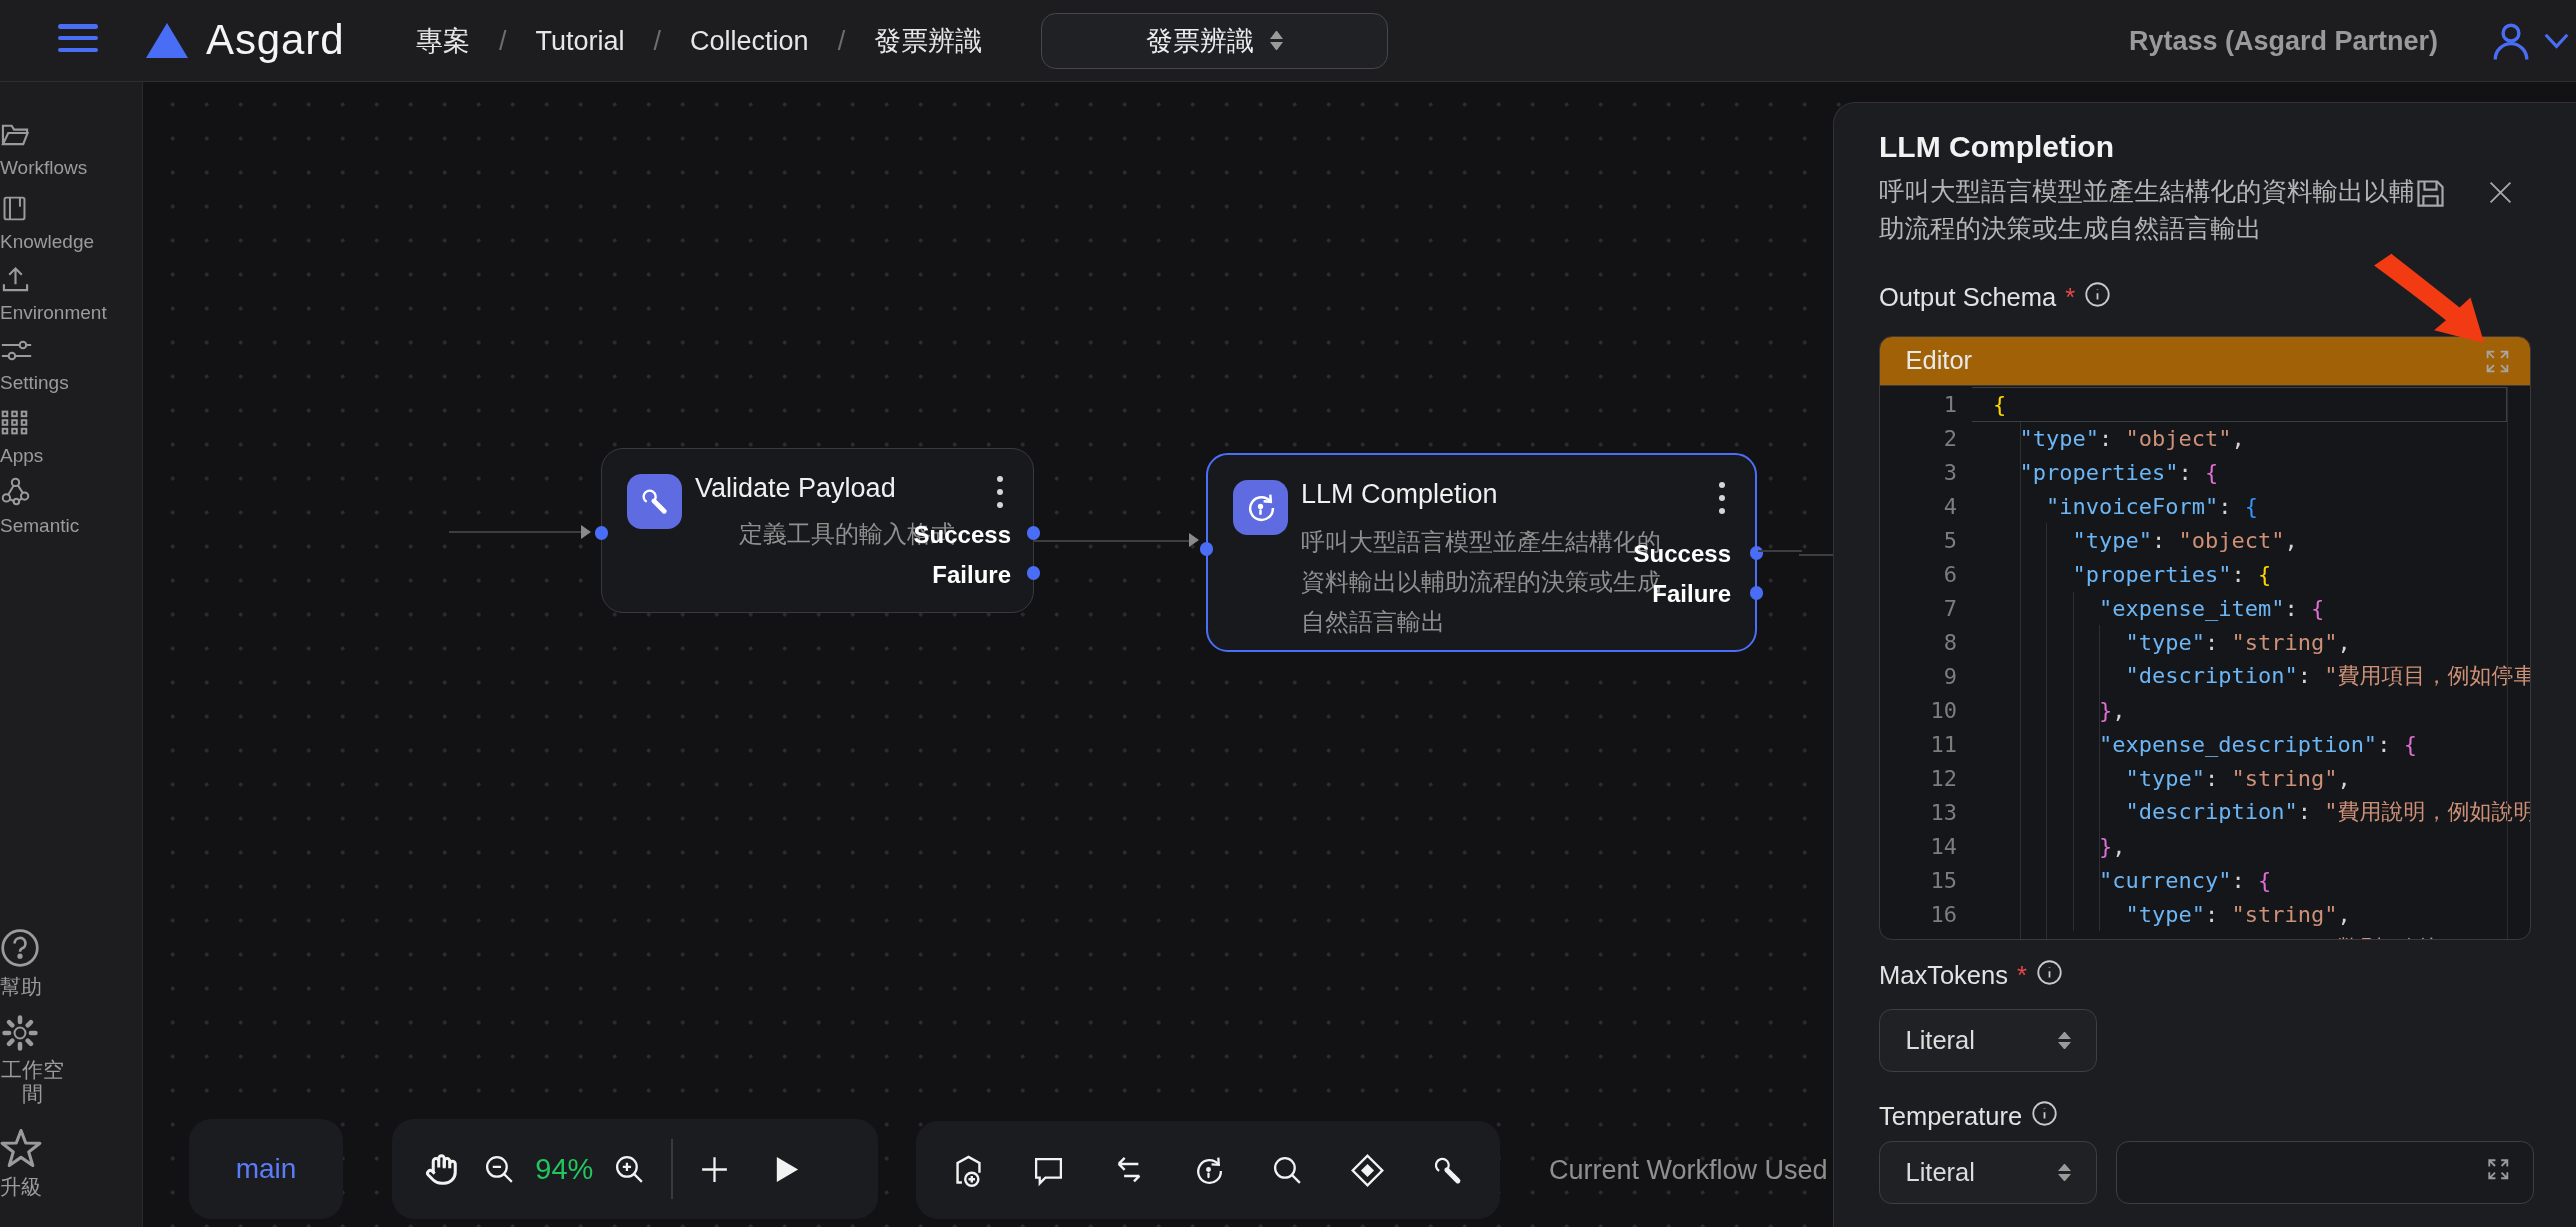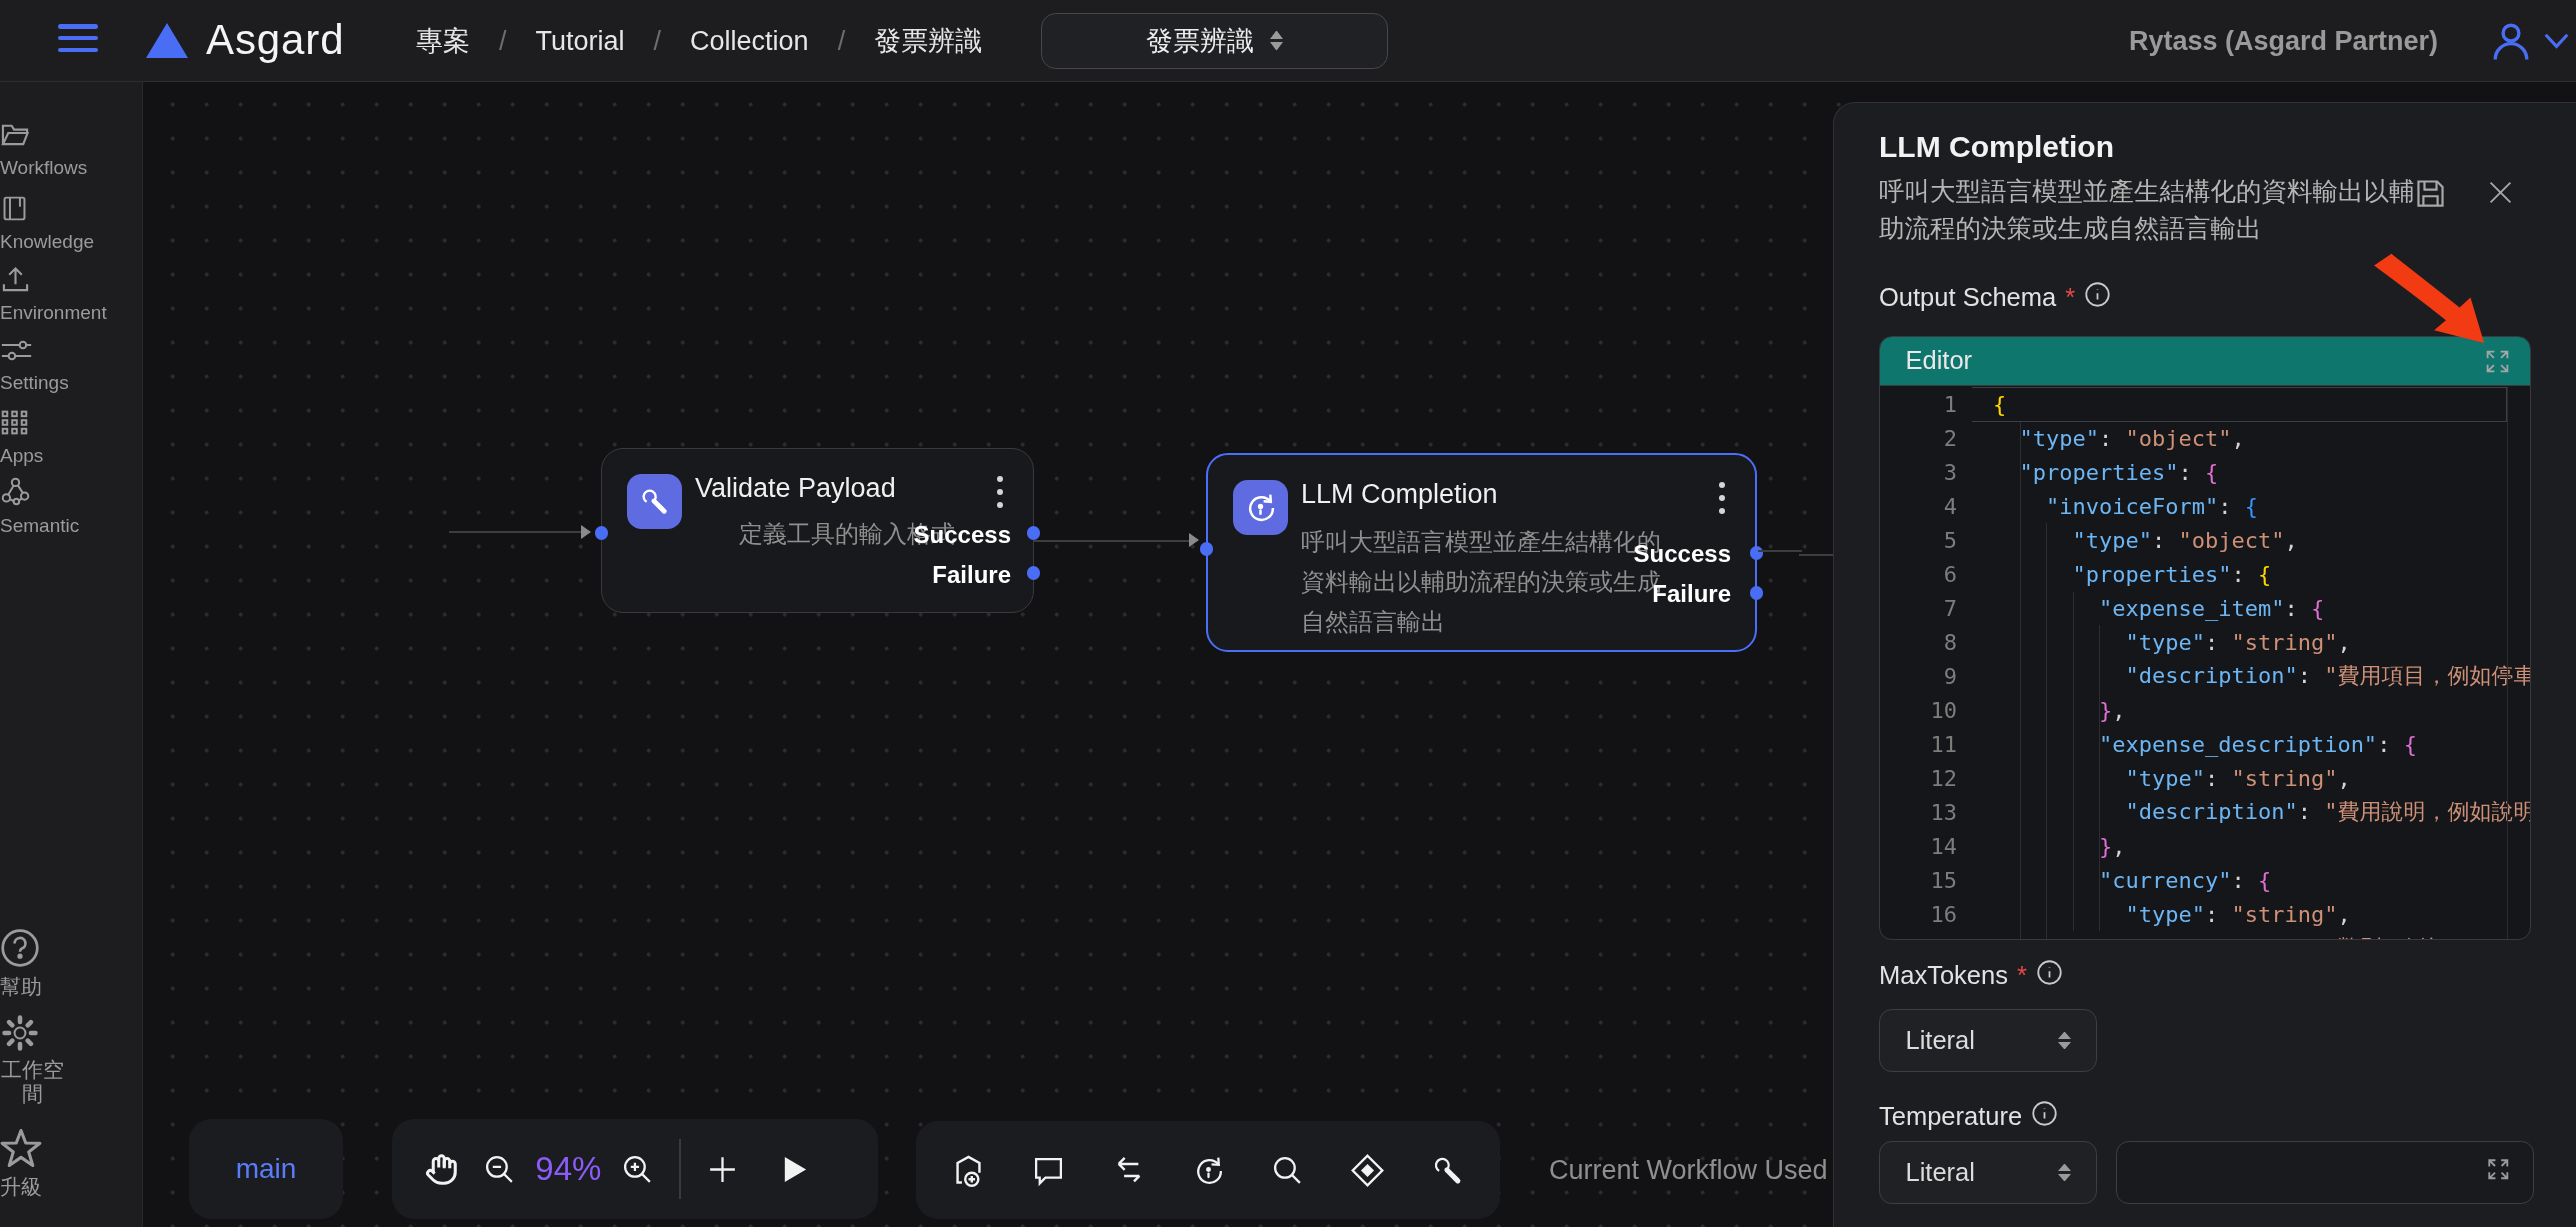--- a/index.html
+++ b/index.html
@@ -60,37 +60,37 @@
   .wire-arrow { position:absolute; width:0; height:0; border-top:7.3px solid transparent;
     border-bottom:7.3px solid transparent; border-left:10px solid #8a8a8a; }
 
   .status-text { position:absolute; color:#8f8f8f; font-size:27px; white-space:nowrap; }
 
   
   .pill { position:absolute; background:#1b1c1f; border-radius:22px; display:flex; align-items:center; }
   .tool-btn { display:flex; align-items:center; justify-content:center; width:58px; height:58px;
     cursor:pointer; border-radius:11px; }
   .tool-btn svg { stroke:#f2f2f2; fill:none; stroke-width:2.2; }
-  .zoom-pct { color:#8b5cf6; font-size:33px; padding:0 7.3px; }
+  .zoom-pct { color:#22c55e; font-size:29px; padding:0 7.3px; }
   .vdiv { width:1.8px; height:60px; background:#3a3a3e; margin:0 12.7px; }
 
   
   #panel { position:absolute; left:1833px; top:102px; width:743px; height:1126px; background:#1c1d20;
     border-left:1.8px solid #323236; border-top:1.8px solid #323236; border-radius:22px 0 0 0; z-index:5; }
   .panel-title { position:absolute; left:45px; top:27px; font-size:30px; font-weight:700; color:#f2f2f2; }
   .panel-desc { position:absolute; left:45px; top:70px; width:546px; font-size:25.5px; line-height:37px; color:#b5b5b5; }
   .icon-btn { position:absolute; cursor:pointer; }
   .icon-btn svg { stroke:#a8a8a8; fill:none; stroke-width:2; }
   .field-label { position:absolute; display:flex; align-items:center; gap:9px; font-size:25.5px; color:#e2e2e2; }
   .req { color:#e5484d; font-size:25.5px; }
   .info-i svg { stroke:#c9c9c9; fill:none; stroke-width:2; }
 
   #editor { position:absolute; left:45px; top:233px; width:652px; height:604px; border:1.8px solid #3a3a3d;
     border-radius:12.7px; background:#151619; overflow:hidden; }
-  #editor-header { position:absolute; left:0; top:0; width:100%; height:49px; background:#0f766e;
+  #editor-header { position:absolute; left:0; top:0; width:100%; height:49px; background:#a16207;
     border-bottom:0.9px solid #3a3a3d; border-radius:11px 11px 0 0; }
   #editor-header .t { position:absolute; left:25.5px; top:9px; font-size:25.5px; color:#e9e9e9; }
   #code { position:absolute; left:0; top:50px; width:100%; height:554px; overflow:hidden;
     font-family:"DejaVu Sans Mono", monospace; font-size:22px; }
   .code-line { display:flex; height:34px; align-items:center; white-space:pre; }
   .code-line .ln { width:77px; text-align:right; color:#7d7d7d; flex:0 0 77px; }
   .code-line .src { padding-left:36px; }
   .tok-k { color:#6cb6f5; } .tok-s { color:#ce9178; } .tok-p { color:#d4d4d4; }
   .tok-b1 { color:#ffd602; } .tok-b2 { color:#df6fd3; } .tok-b3 { color:#3794ff; }
   .guide { position:absolute; width:0.9px; background:#2e2e31; }

